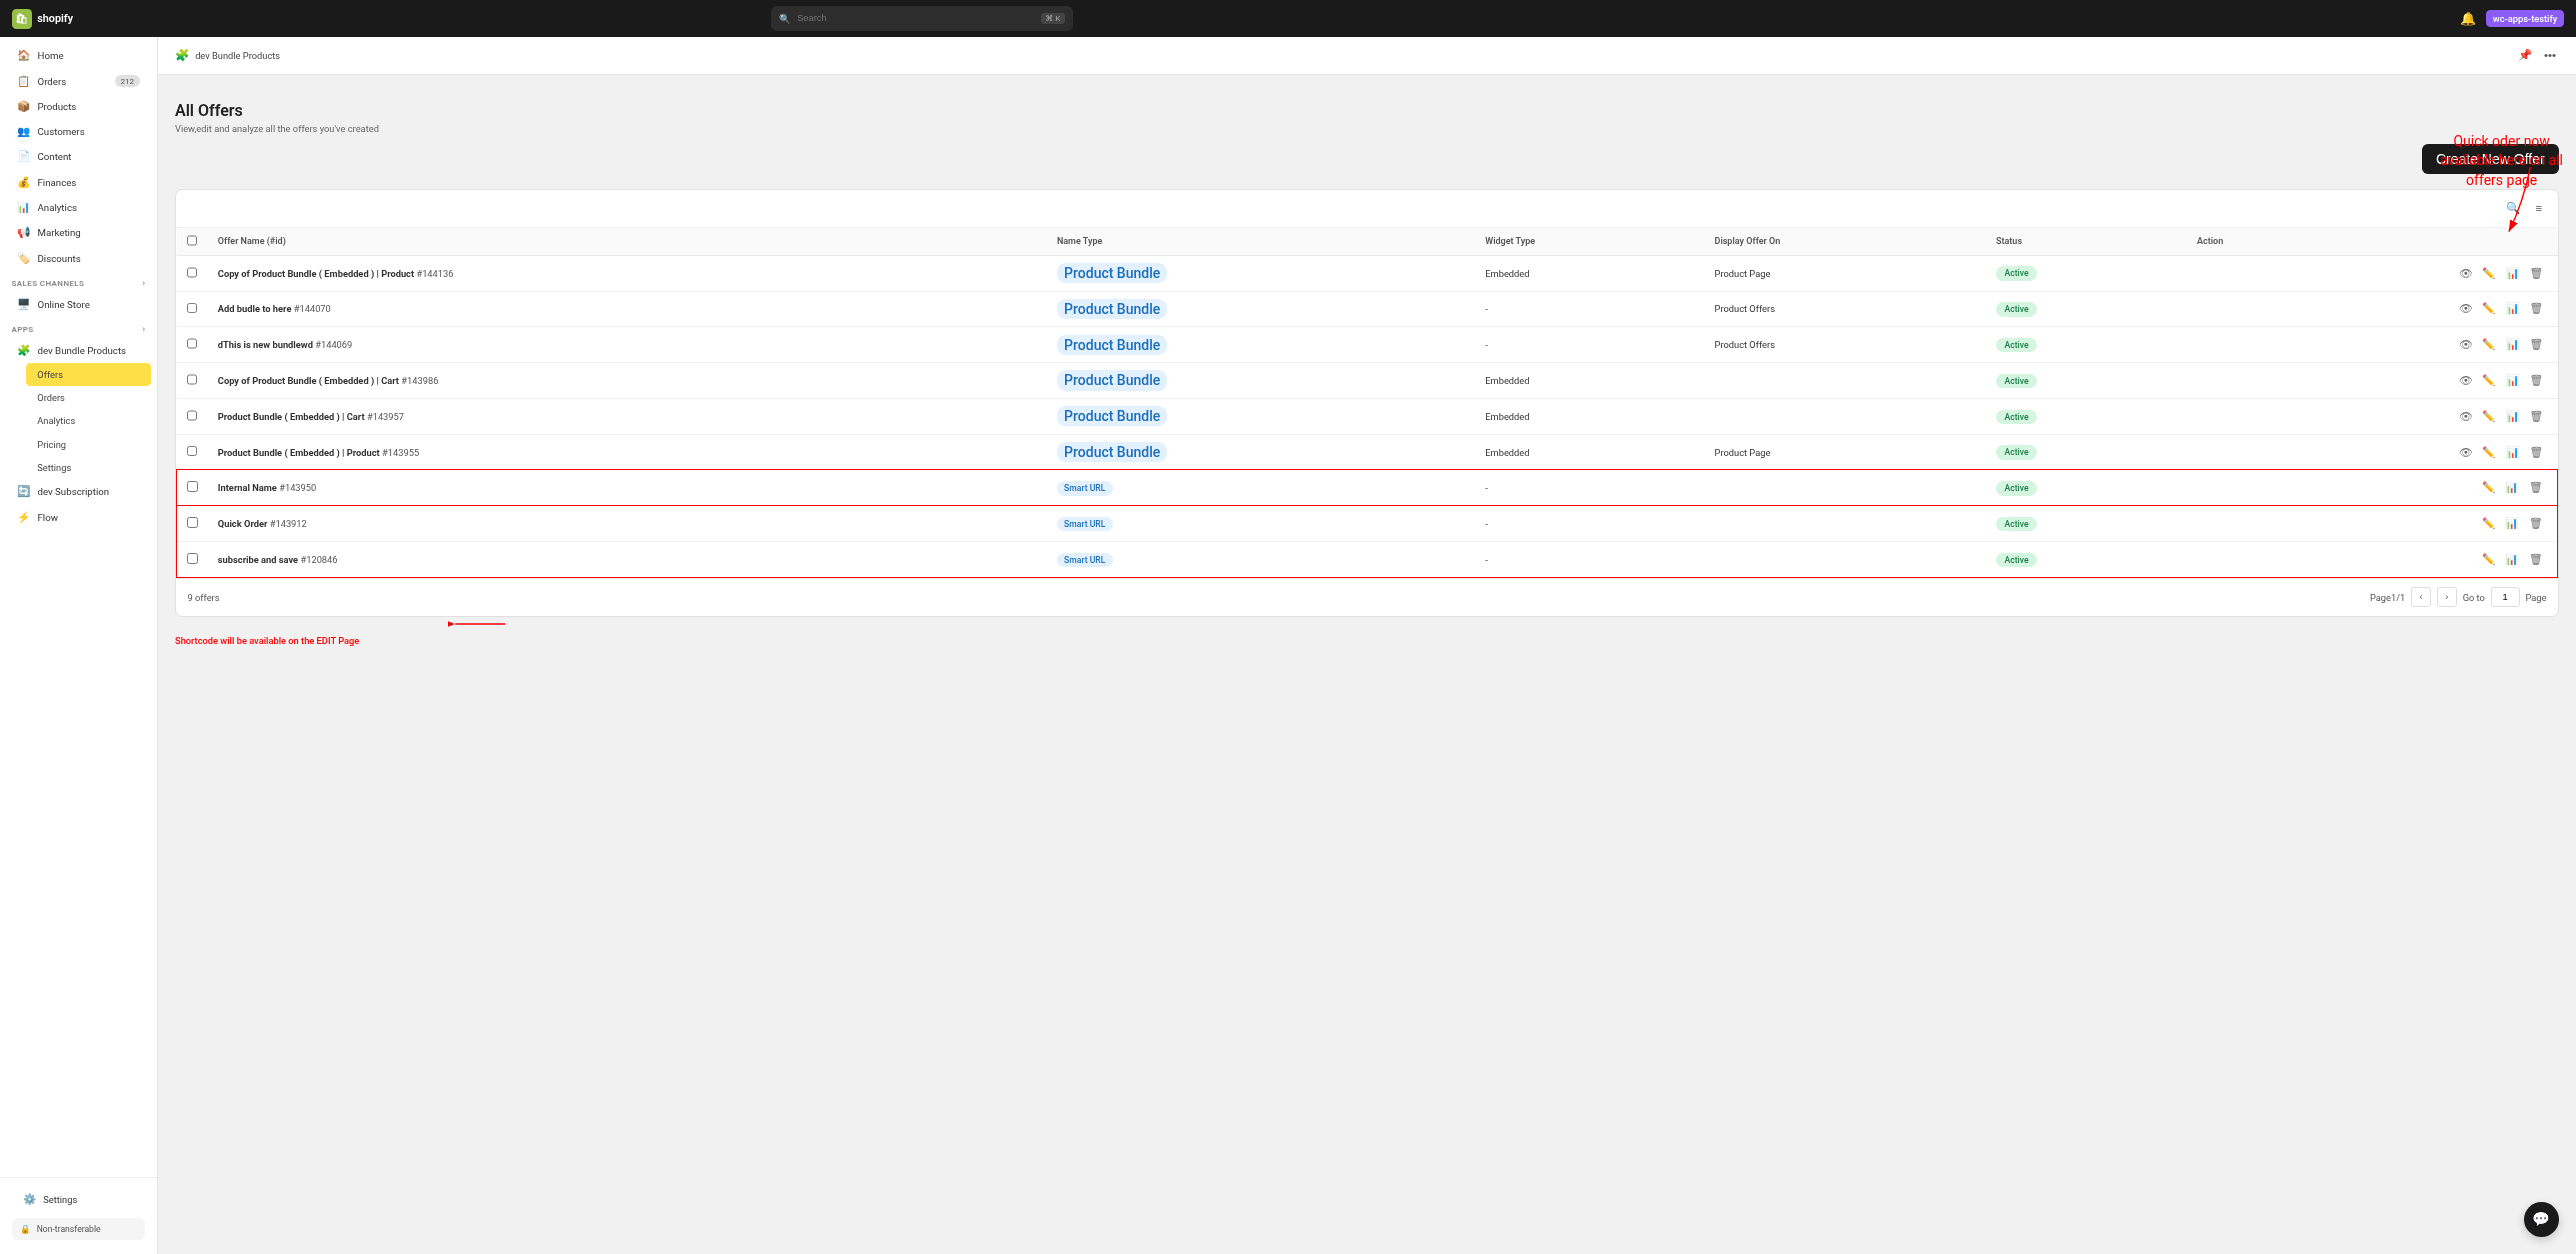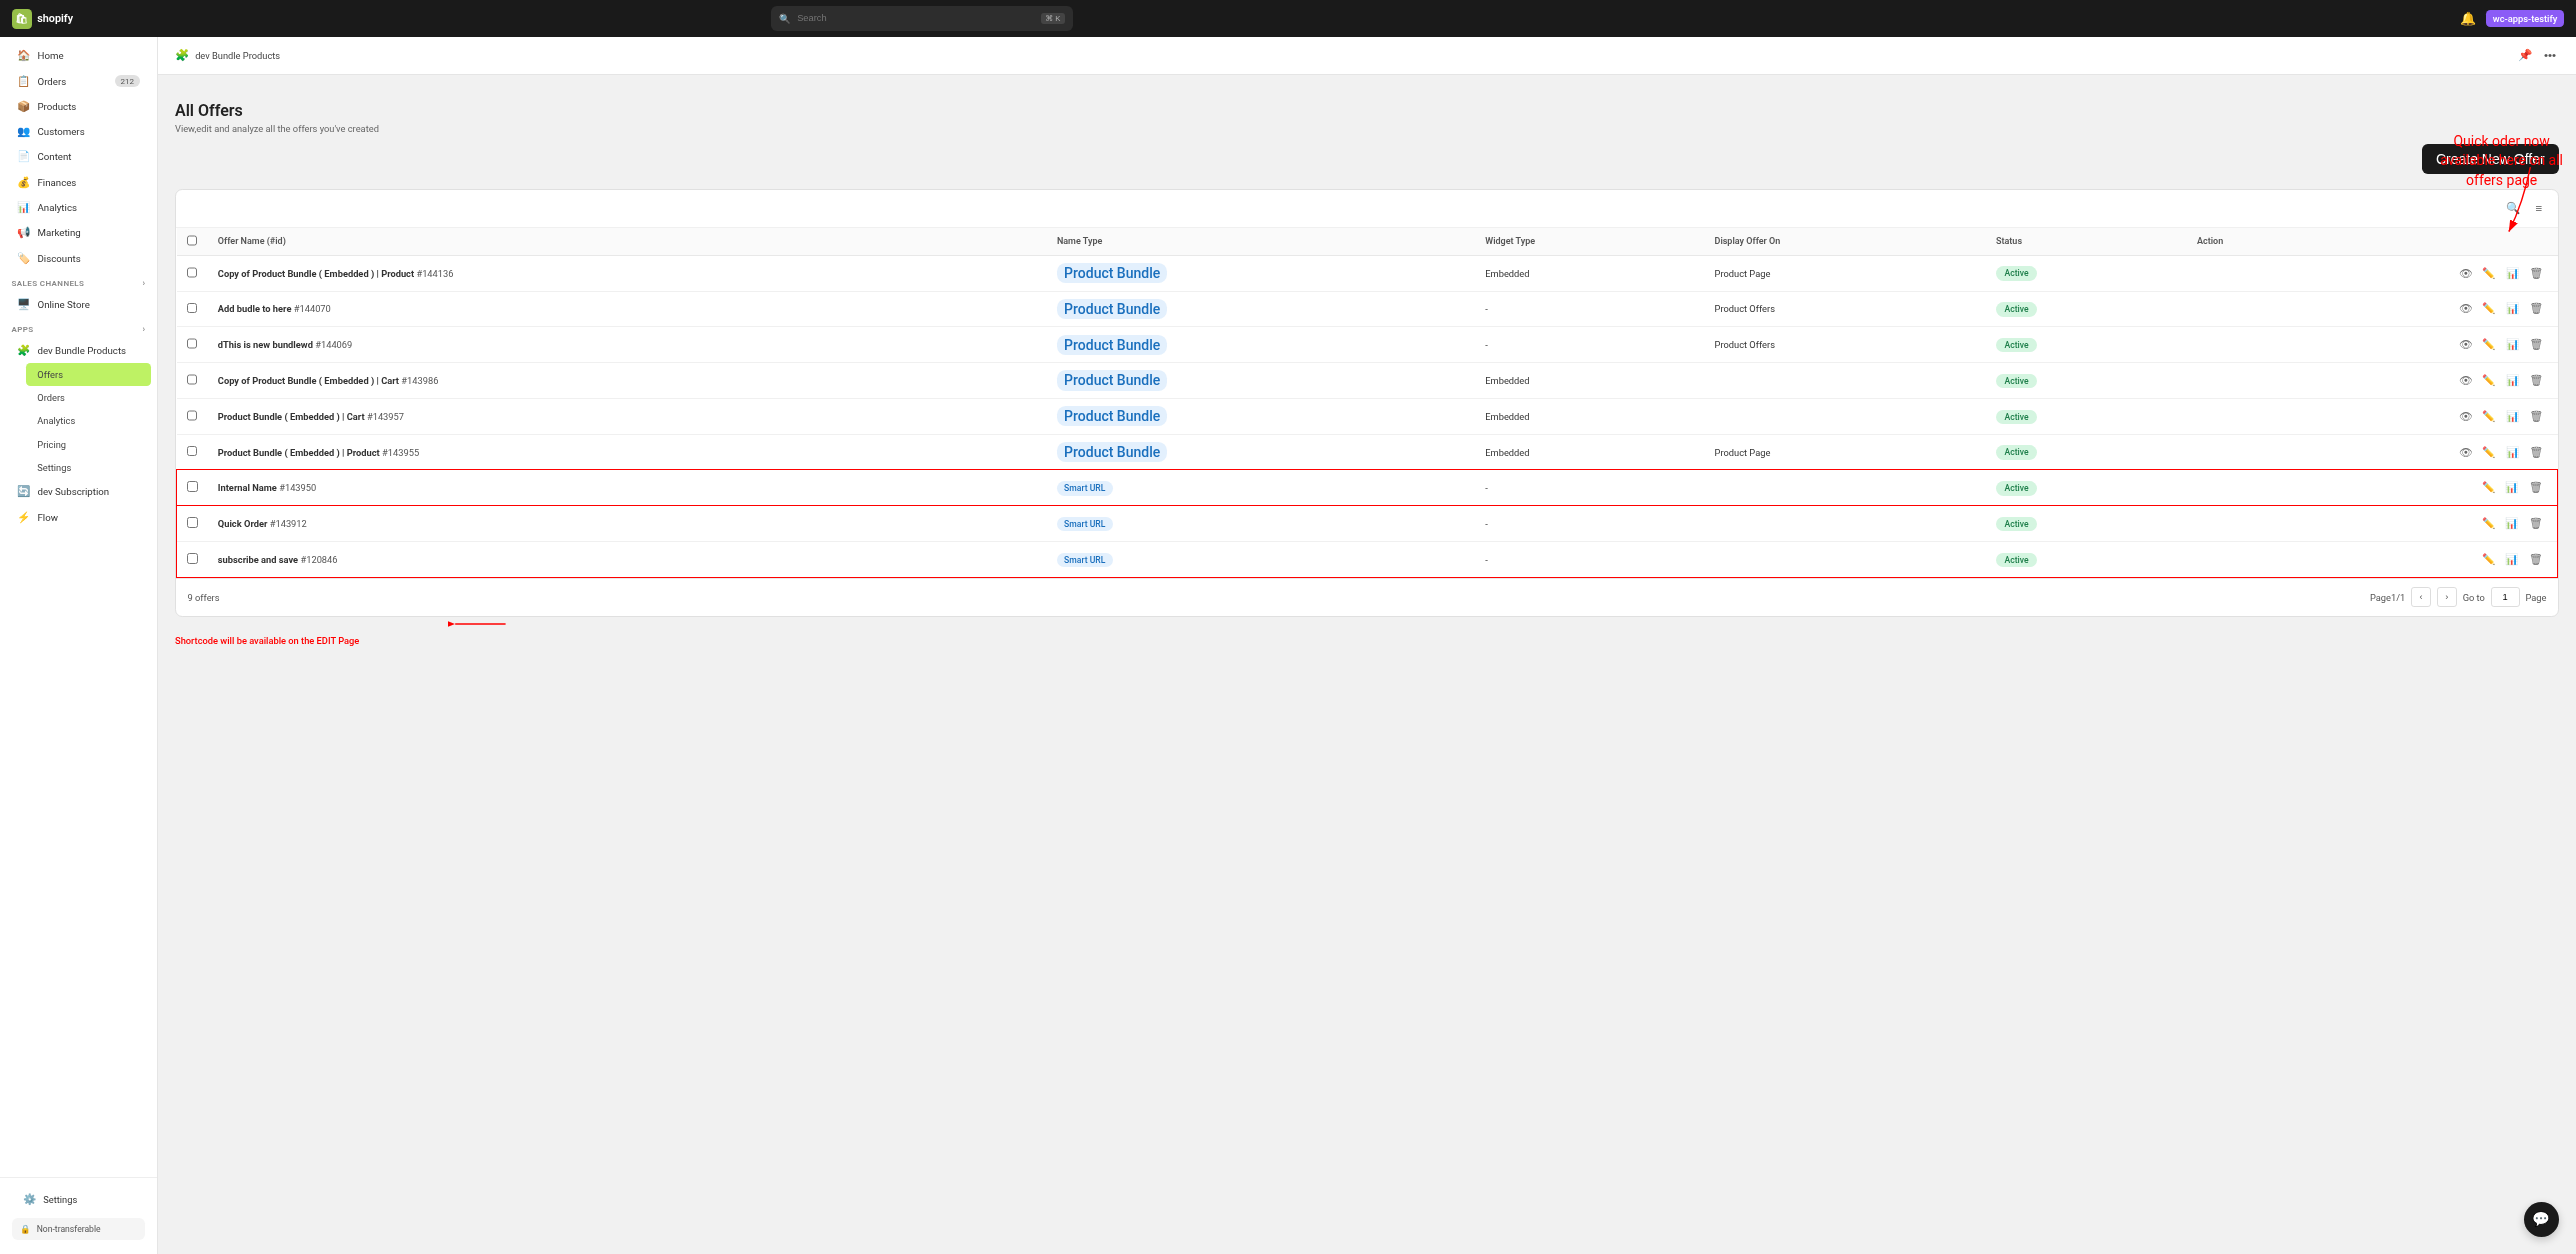--- a/index.html
+++ b/index.html
@@ -78,21 +78,21 @@
     .page-btn { background: none; border: 0.7px solid #ddd; border-radius: 2.9px; width: 20px; height: 20px; cursor: pointer; display: flex; align-items: center; justify-content: center; color: #555; font-size: 9.3px; }
     .page-input { width: 29px; height: 20px; border: 0.7px solid #ddd; border-radius: 2.9px; text-align: center; font-size: 9.3px; }
 
     
     .help-footer { text-align: center; padding: 17px; font-size: 10px; color: #555; }
     .help-footer a { color: #2f7df6; text-decoration: none; }
 
     
     .chat-bubble { position: fixed; bottom: 17px; right: 17px; width: 35px; height: 35px; background: #1a1a1a; border-radius: 50%; display: flex; align-items: center; justify-content: center; cursor: pointer; box-shadow: 0 2.9px 8.6px rgba(0,0,0,0.2); color: white; font-size: 14.4px; }
 
-    .sub-item-active { background: #bef264; }
+    .sub-item-active { background: #fde047; }
   </style>
 </head>
 <body>
 
 <div class="topbar">
   <div class="topbar-logo">
     <div class="shopify-bag">🛍</div>
     <span>shopify</span>
   </div>
   <div class="search-bar">

